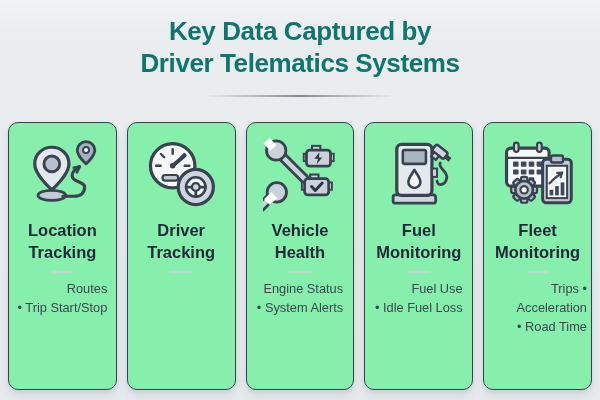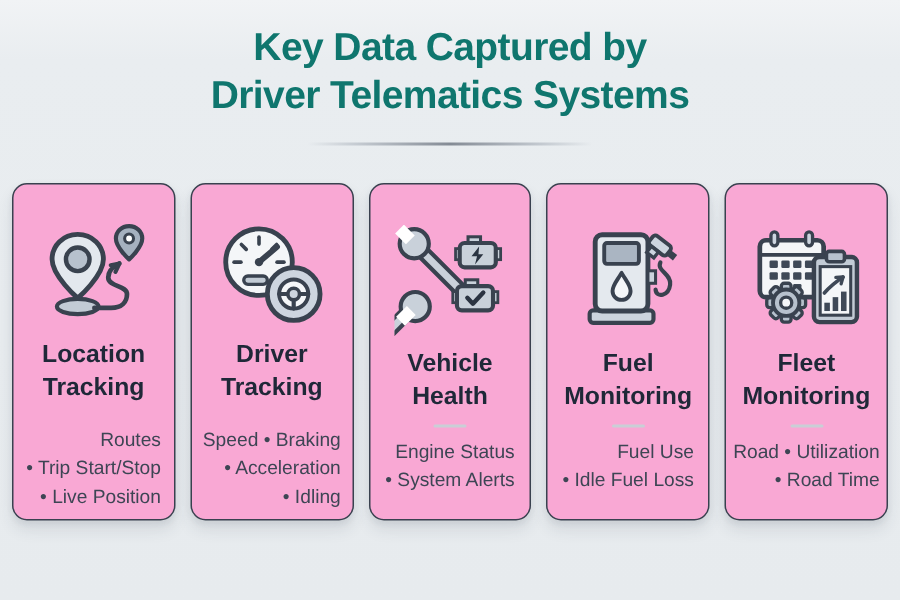--- a/index.html
+++ b/index.html
@@ -24,29 +24,29 @@
     border-radius: 1px;
   }
   .cards {
     display: flex;
     gap: 10px;
     padding: 0 8px;
     margin-top: 25px;
   }
   .card {
     flex: 1;
-    height: 225px;
-    background: #f9a8d4;
+    height: 268px;
+    background: #86efac;
     border: 1.6px solid #39414f;
     border-radius: 10px;
     box-shadow: 0 6px 10px rgba(45,55,75,0.10), 0 2px 4px rgba(45,55,75,0.07);
     display: flex;
     flex-direction: column;
     align-items: center;
-    padding: 24px 4px 8px;
+    padding: 12px 4px 8px;
   }
   .icon-wrap {
     height: 80px; width: 80px;
     display: flex; align-items: center; justify-content: center;
   }
   .icon-wrap svg { width: 74px; height: 74px; }
   .card-title {
     margin-top: 4px;
     font-size: 16.5px;
     line-height: 22px;
@@ -91,21 +91,20 @@
           <path d="M59 31 L52.8 32.2 M59 31 L56.2 37" fill="none" stroke="#39424f" stroke-width="3" stroke-linecap="round"></path>
           <path d="M66 4 C60.5 4 56.5 8 56.5 13 C56.5 19.5 66 28 66 28 C66 28 75.5 19.5 75.5 13 C75.5 8 71.5 4 66 4 Z" fill="#a5b1bf" stroke="#39424f" stroke-width="3" stroke-linejoin="round"></path>
           <circle cx="66" cy="13" r="3.2" fill="#ffffff" stroke="#39424f" stroke-width="2.2"></circle>
         </svg>
       </div>
       <div class="card-title">Location Tracking</div>
       <div class="card-divider"></div>
       <div class="card-items">
         <div>Routes</div>
         <div>• Trip Start/Stop</div>
-        <div>• Live Position</div>
       </div>
     </div>
 
     <div class="card">
       <div class="icon-wrap">
         <svg viewBox="0 0 80 80">
           <circle cx="31" cy="30" r="24" fill="#f4f6f8" stroke="#39424f" stroke-width="3.5"></circle>
           <g stroke="#39424f" stroke-width="2.6" stroke-linecap="round">
             <line x1="31" y1="12" x2="31" y2="17"></line>
             <line x1="13" y1="30" x2="18" y2="30"></line>
@@ -121,25 +120,20 @@
           <g stroke="#39424f" stroke-width="3" stroke-linecap="round">
             <line x1="45.5" y1="53" x2="51" y2="53"></line>
             <line x1="61" y1="53" x2="66.5" y2="53"></line>
             <line x1="56" y1="58" x2="56" y2="63.5"></line>
           </g>
           <circle cx="56" cy="53" r="4.2" fill="#cdd5df" stroke="#39424f" stroke-width="2.6"></circle>
         </svg>
       </div>
       <div class="card-title">Driver Tracking</div>
       <div class="card-divider"></div>
-      <div class="card-items">
-        <div>Speed • Braking</div>
-        <div>• Acceleration</div>
-        <div>• Idling</div>
-      </div>
     </div>
 
     <div class="card">
       <div class="icon-wrap">
         <svg viewBox="0 0 80 80">
           <g transform="rotate(-45 16 16)">
             <rect x="12.5" y="18" width="8" height="50" rx="3.5" fill="#c9d1da" stroke="#39424f" stroke-width="3"></rect>
             <circle cx="16.5" cy="13" r="10.5" fill="#c9d1da" stroke="#39424f" stroke-width="3"></circle>
             <rect x="12" y="-2" width="9" height="11" fill="#ffffff"></rect>
           </g>
@@ -231,19 +225,19 @@
             <rect x="58.5" y="52" width="4" height="10"></rect>
             <rect x="64.5" y="48" width="4" height="14"></rect>
           </g>
           <path d="M52.5 49 C56 45 60 41.5 66 37.5" stroke="#3f4957" stroke-width="2.6" fill="none" stroke-linecap="round"></path>
           <path d="M66 37.5 L60.8 37.8 M66 37.5 L64.6 42.4" stroke="#3f4957" stroke-width="2.4" fill="none" stroke-linecap="round"></path>
         </svg>
       </div>
       <div class="card-title">Fleet Monitoring</div>
       <div class="card-divider"></div>
       <div class="card-items">
-        <div>Road • Utilization</div>
+        <div>Trips • Acceleration</div>
         <div>• Road Time</div>
       </div>
     </div>
 
   </div>
 </div>
 
 </body></html>

